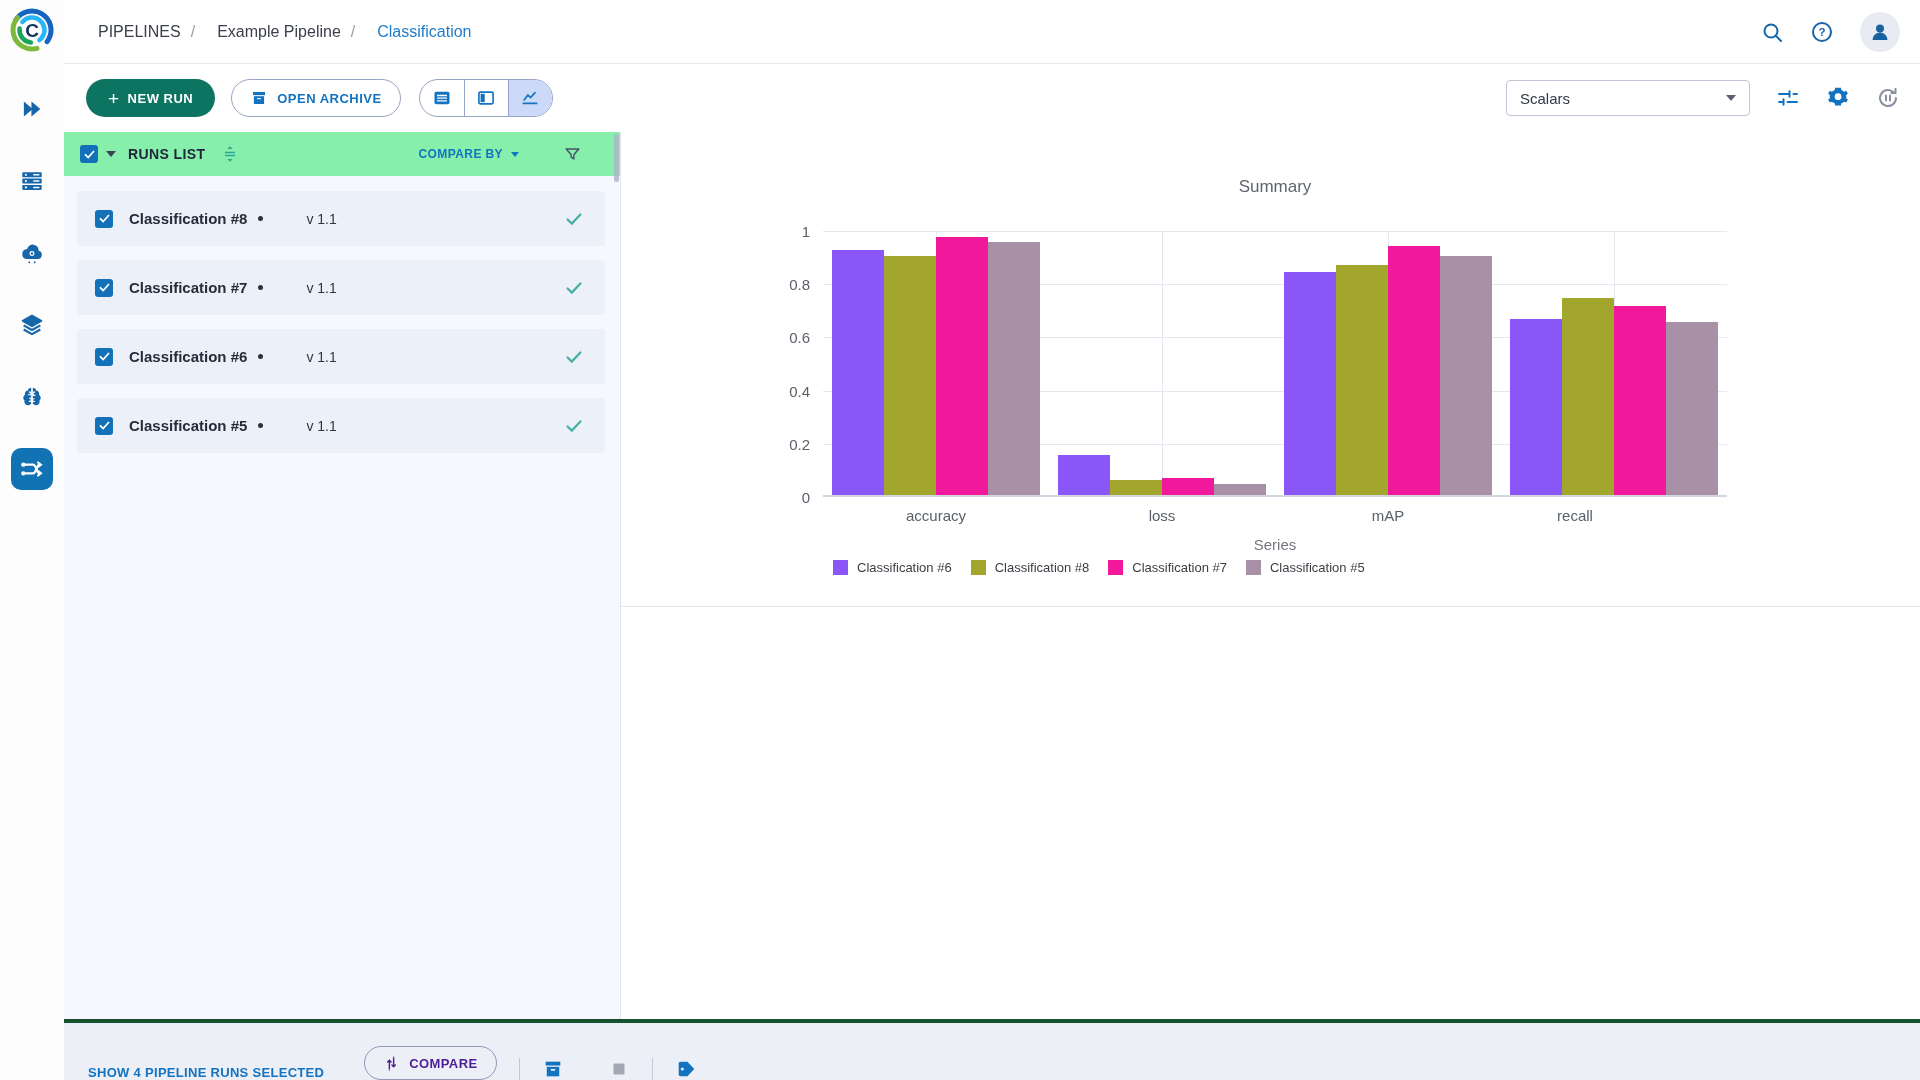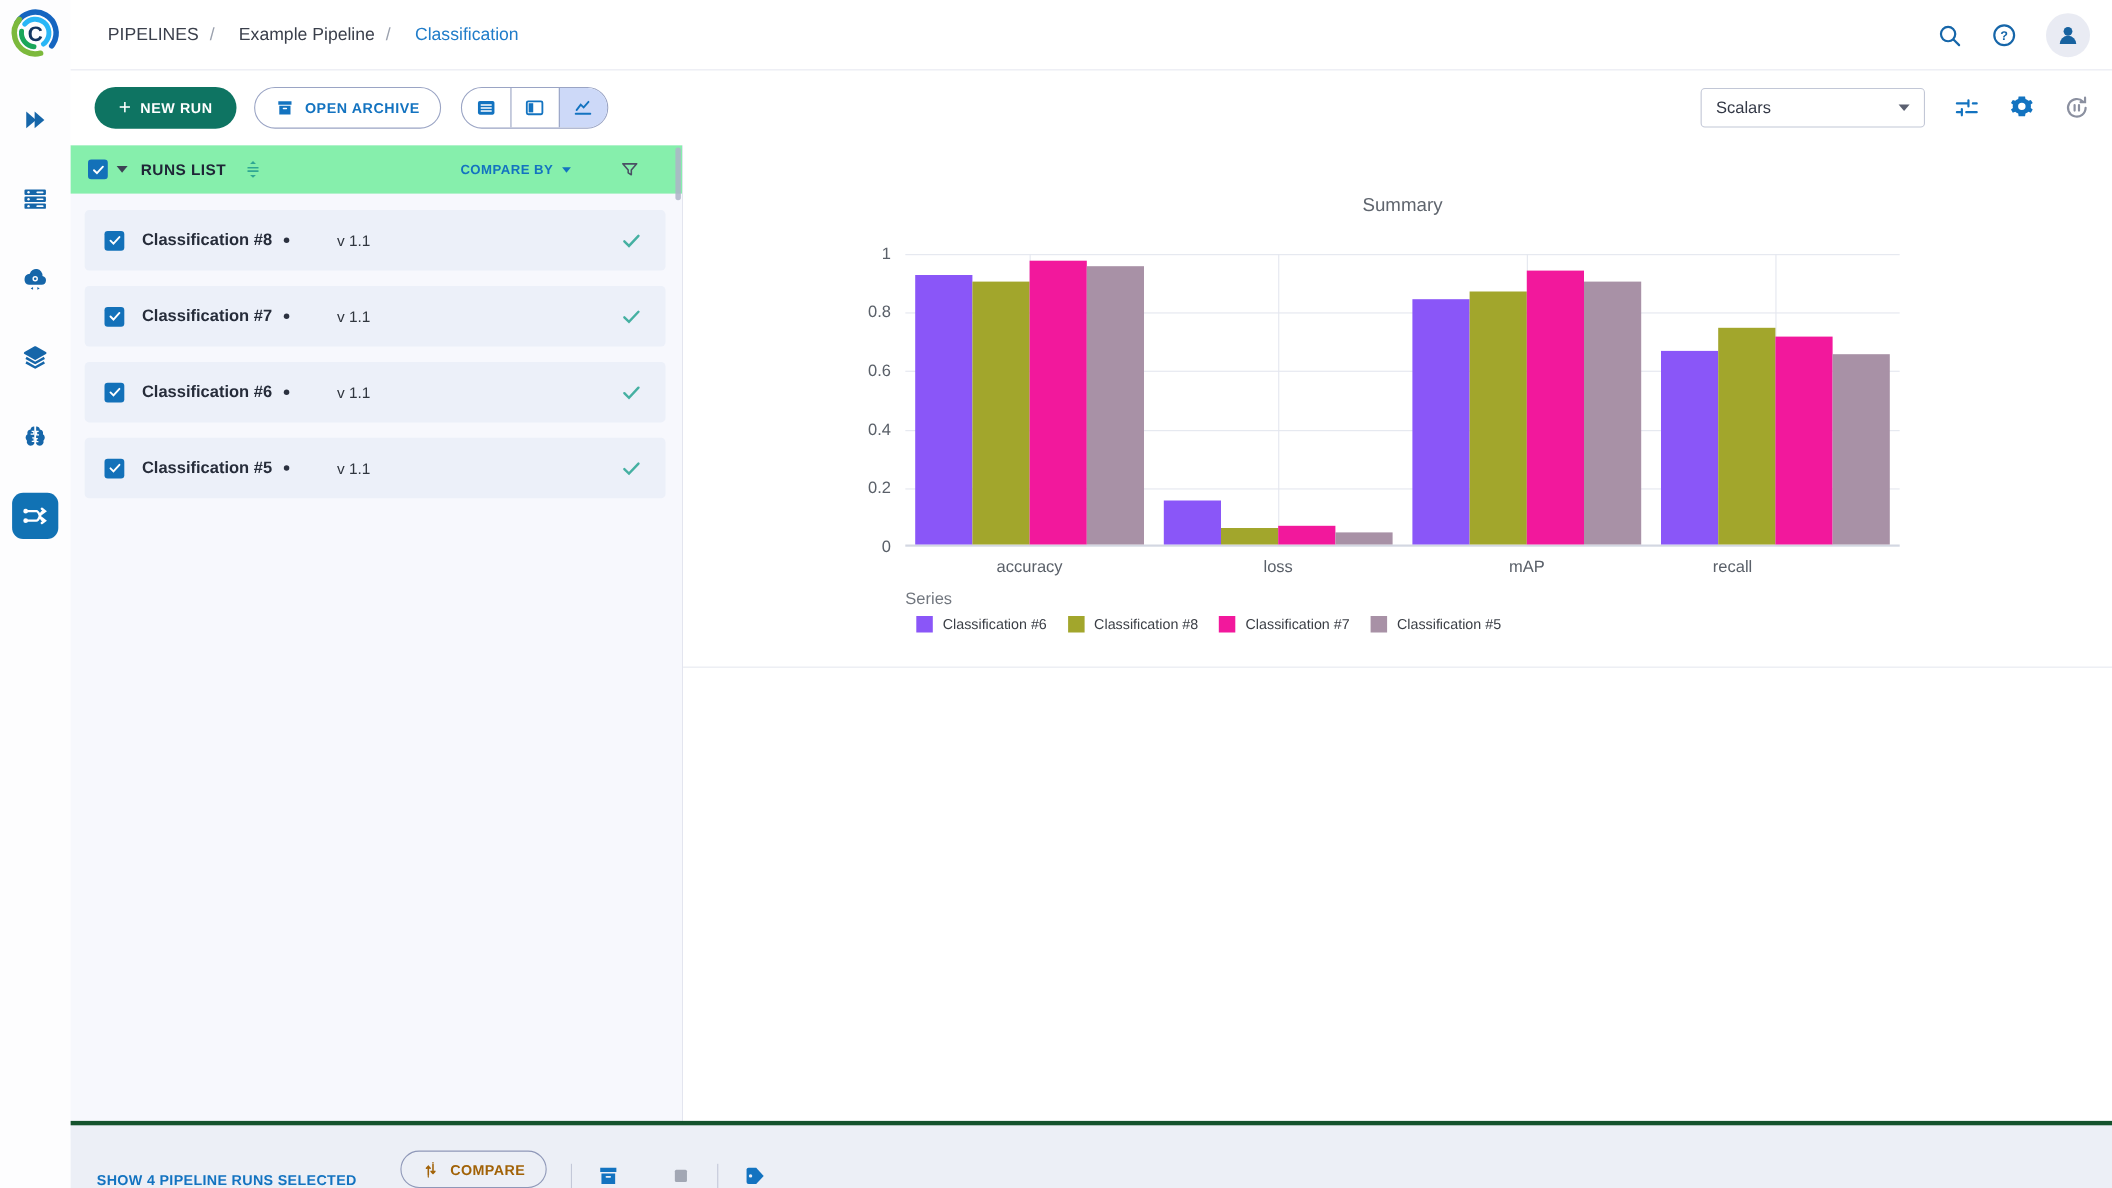--- a/index.html
+++ b/index.html
@@ -36,21 +36,21 @@
   .btn-outline { height:38px; border-radius:19px; background:#fff; border:1px solid #9aa4c4; color:#1373c0;
     display:flex; align-items:center; gap:9px; padding:0 18px; font-size:13px; font-weight:700;
     letter-spacing:.5px; cursor:pointer; margin-left:16px; font-family:inherit; }
   .btn-outline svg { width:18px; height:18px; }
   .segmented { margin-left:18px; height:38px; border:1px solid #9aa4c4; border-radius:19px; display:flex; overflow:hidden; }
   .seg { width:44px; display:flex; align-items:center; justify-content:center; color:#1373c0; cursor:pointer; background:transparent; }
   .seg + .seg { border-left:1px solid #9aa4c4; }
   .seg.active { background:#cdd9f8; }
   .seg svg { width:20px; height:20px; }
   .toolbar-spacer { flex:1; }
-  .select-box { width:204px; height:36px; border:1px solid #c2c7d6; border-radius:4px; background:#fff;
+  .select-box { width:244px; height:36px; border:1px solid #c2c7d6; border-radius:4px; background:#fff;
     display:flex; align-items:center; justify-content:space-between; padding:0 13px; cursor:pointer;gap:44px; }
   .select-box .val { font-size:15px; color:#333846; }
   .caret { width:0; height:0; border-left:5px solid transparent; border-right:5px solid transparent; border-top:6px solid #5b6070; }
   .tool-icon { width:24px; height:24px; color:#1373c0; margin-left:26px; cursor:pointer; }
   .tool-icon.gray { color:#8b90a0; }
 
   
   .content { position:absolute; left:64px; right:0; top:132px; bottom:45px; display:flex; }
 
   .runs-panel { width:557px; background:#f7f8fd; border-right:1px solid #e3e5ef; position:relative; flex:none; }
@@ -79,32 +79,32 @@
   .chart-panel { flex:1; background:#fff; position:relative; }
   .chart-divider { position:absolute; left:0; right:0; top:474px; border-top:1px solid #e6e8f0; }
   .chart-title { position:absolute; left:202px; top:45px; width:904px; text-align:center;
     font-size:17px; color:#5f656e; }
   .plot { position:absolute; left:202px; top:99px; width:904px; height:266px; border-bottom:2px solid #d3d7e2; }
   .gridline-h { position:absolute; left:0; right:0; height:1px; background:#e4e7ef; }
   .gridline-v { position:absolute; top:0; bottom:0; width:1px; background:#e4e7ef; }
   .ytick { position:absolute; left:-13px; transform:translate(-100%,-50%); font-size:15px; color:#5a6069; }
   .xtick { position:absolute; top:276px; transform:translateX(-50%); font-size:15px; color:#5a6069; }
   .bar { position:absolute; bottom:0; width:52px; z-index:1; }
-  .legend-title { position:absolute; left:202px; top:404px; width:904px; font-size:15px; color:#72777f; }
+  .legend-title { position:absolute; left:202px; top:404px; width:904px; text-align:center; font-size:15px; color:#72777f; }
   .legend { position:absolute; left:212px; top:428px; display:flex; align-items:center; gap:19px; }
   .legend-entry { display:flex; align-items:center; gap:9px; cursor:pointer; }
   .legend-swatch { width:15px; height:15px; flex:none; }
   .legend-label { font-size:13px; color:#3a3e45; }
 
   
   .footer { position:absolute; left:64px; right:0; bottom:0; height:61px; background:#eceff6;
     border-top:4px solid #14532d; display:flex; align-items:flex-end; padding:0 24px; z-index:20; }
   .footer-label { font-size:13px; font-weight:700; color:#1373c0; letter-spacing:.3px; }
   .btn-compare { margin-left:40px; height:34px; border-radius:17px; border:1px solid #8f98b8; background:transparent;
-    color:#a16207; display:flex; align-items:center; gap:9px; padding:16px 18px; font-size:13px; font-weight:700;
+    color:#4c1d95; display:flex; align-items:center; gap:9px; padding:16px 18px; font-size:13px; font-weight:700;
     letter-spacing:.4px; cursor:pointer; font-family:inherit; }
   .btn-compare svg { width:17px; height:17px; }
   .f-divider { width:1px; height:22px; background:#c3c8d8; margin:0 22px; }
   .f-icon { width:22px; height:22px; color:#1373c0; cursor:pointer; }
   .f-icon.gap { margin-left:44px; }
   .f-icon.disabled { color:#a2a7b4; cursor:default; }
 </style>
 </head>
 <body>
 

